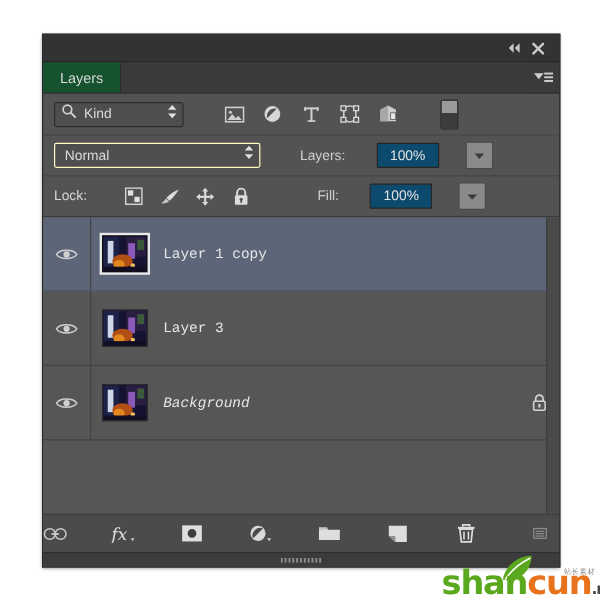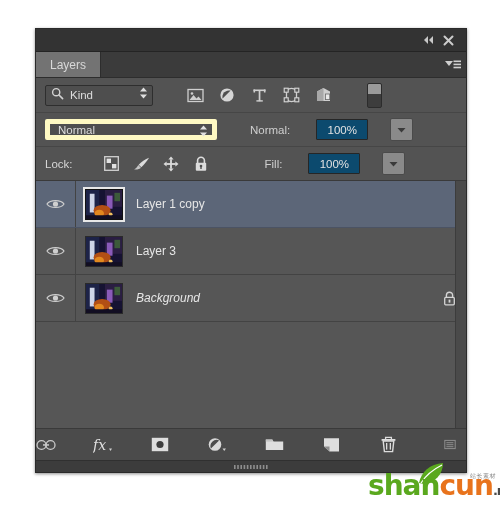--- a/index.html
+++ b/index.html
@@ -49,21 +49,21 @@
     background: #3b3b3b;
     border-bottom: 1px solid #2d2d2d;
     display: flex; align-items: stretch;
     position: relative;
     flex: 0 0 auto;
   }
   .tab {
     padding: 4px 14px;
     display: flex; align-items: center;
     font-size: 12px; color: #d8d8d8;
-    background: #737373;
+    background: #14532d;
     border-right: 1px solid #2d2d2d;
     cursor: pointer;
   }
   .tabfill { flex: 1; background: #3b3b3b; }
   .panel-menu {
     width: 26px; display: flex; align-items: center; justify-content: center;
     cursor: pointer;
   }
 
   
@@ -99,23 +99,23 @@
     border: 1px solid #2c2c2c;
     border-radius: 2px;
     background: linear-gradient(to bottom, #9a9a9a 0 45%, #3d3d3d 45% 100%);
     cursor: pointer;
   }
 
   
   .blend-select {
     width: 172px; height: 21px;
     background: #4e4e4e;
-    border: 5px solid #fef9c3;
+    border: 1px solid #fef9c3;
     border-radius: 2px;
-    display: flex; align-items: flex-start;
+    display: flex; align-items: center;
     padding: 0 4px 0 8px;
     box-sizing: border-box;
     cursor: pointer;
   }
   .blend-label { font-size: 11.5px; color: #dcdcdc; flex: 1; }
 
   .field-label { font-size: 11.5px; color: #cfcfcf; margin-left: 14px; }
   .num-field {
     width: 50px; height: 19px;
     margin-left: 7px;
@@ -142,25 +142,26 @@
   .licon { width: 17px; height: 17px; display: flex; align-items: center; justify-content: center; cursor: pointer; }
 
   
   .layerlist {
     flex: 1 1 auto;
     background: #565656;
     position: relative;
     overflow: hidden;
   }
   .layer-row {
-    height: 47px;
+    height: 62px;
     display: flex; align-items: center;
     border-bottom: 1px solid #434343;
     box-sizing: border-box;
     cursor: pointer;
+    font-family: Liberation Mono, monospace;
   }
   .layer-row.selected { background: #5c6678; border-bottom-color: #4b5364; }
 
   .eye-cell {
     width: 40px; height: 100%;
     display: flex; align-items: center; justify-content: center;
     border-right: 1px solid #434343;
     box-sizing: border-box;
     cursor: pointer;
   }
@@ -344,21 +345,21 @@
       <div class="blend-select">
         <span class="blend-label">Normal</span>
         <span>
           <svg width="9" height="14" viewBox="0 0 9 14" aria-hidden="true">
             <path d="M4.5 1.5 L8 5.5 L1 5.5 Z" fill="#e0e0e0"></path>
             <path d="M4.5 12.5 L1 8.5 L8 8.5 Z" fill="#e0e0e0"></path>
           </svg>
         </span>
       </div>
 
-      <span class="field-label">Normal:</span>
+      <span class="field-label">Layers:</span>
       <div class="num-field">100%</div>
       <div class="num-drop">
         <svg width="9" height="6" viewBox="0 0 9 6" aria-hidden="true">
           <path d="M0.5 1 L8.5 1 L4.5 5.5 Z" fill="#3a3a3a"></path>
         </svg>
       </div>
     </div>
 
     <div class="row row-lock">
       <span class="lock-label">Lock:</span>

